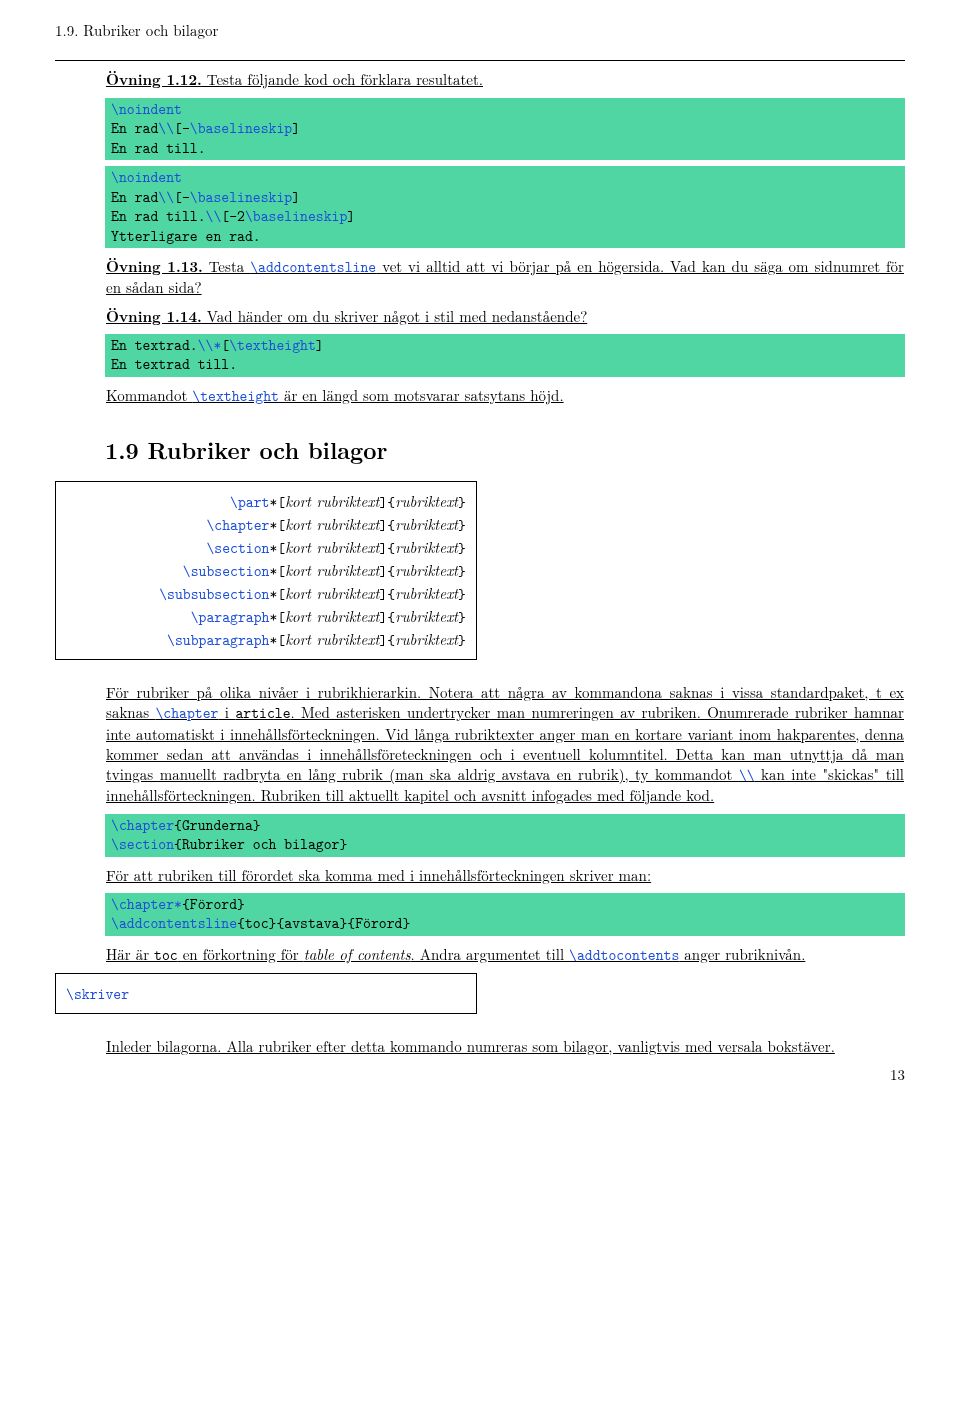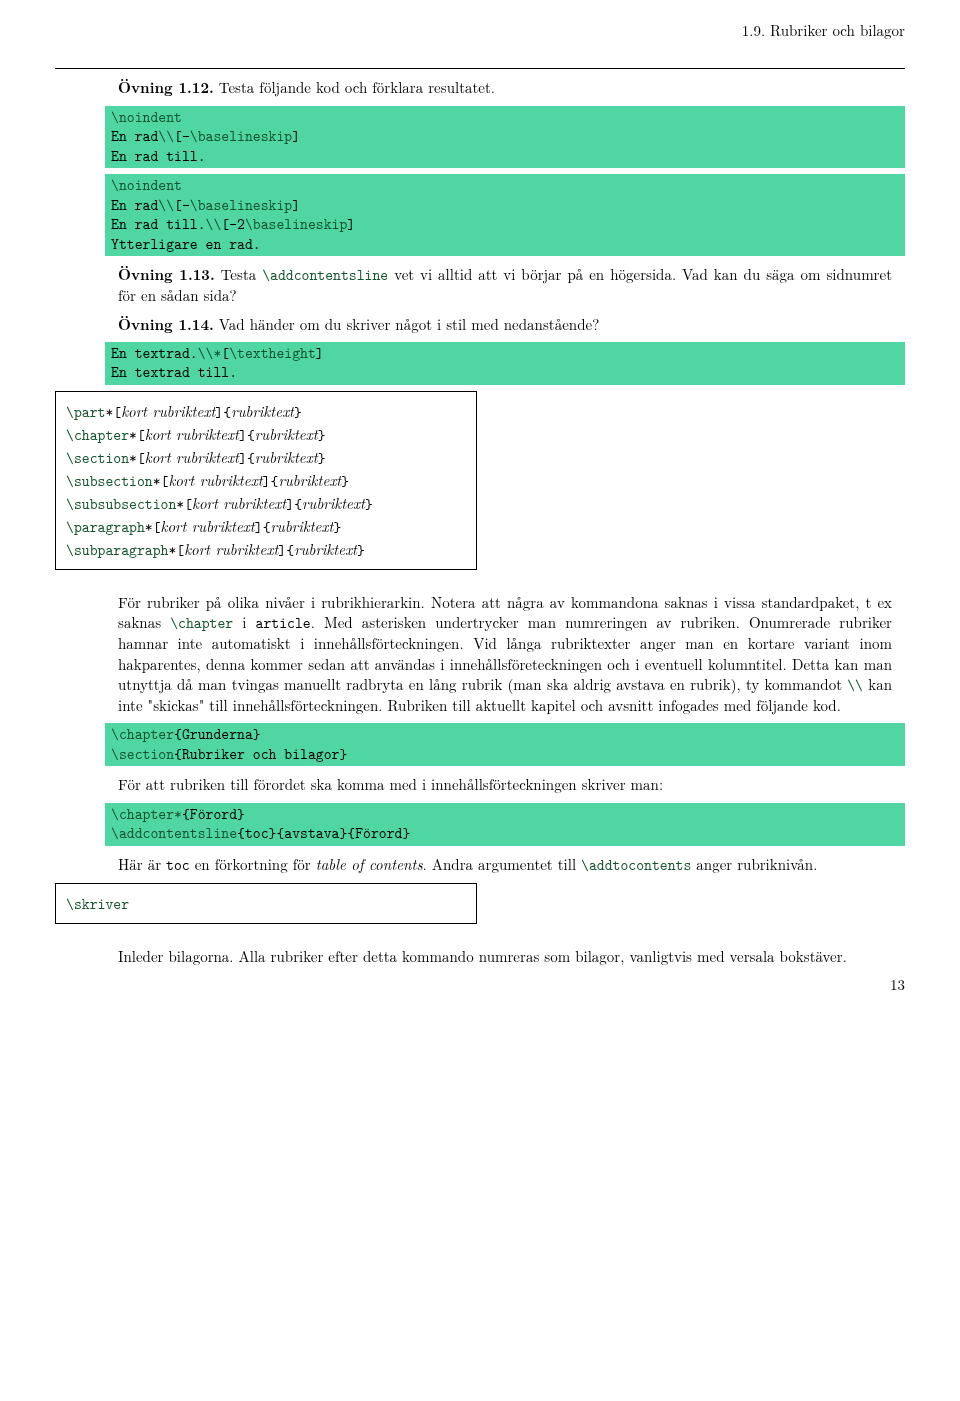--- a/index.html
+++ b/index.html
@@ -11,55 +11,55 @@
     margin: 0;
     padding: 20px 55px 30px 55px;
     width: 960px;
     box-sizing: border-box;
   }
   .header-line {
     border-top: 1px solid #000;
     margin-bottom: 2px;
   }
   .running-head {
-    text-align: right;
+    text-align: left;
     font-size: 15px;
-    margin-bottom: 28px;
+    margin-bottom: 20px;
   }
   .exercise-label {
     font-weight: bold;
   }
   .codeblock {
     background: #4fd6a3;
     font-family: "Latin Modern Mono", "Courier New", monospace;
     font-size: 15px;
     padding: 2px 6px;
     margin: 6px 0;
     line-height: 1.3;
     white-space: pre;
   }
   .tt { font-family: "Latin Modern Mono", "Courier New", monospace; }
-  .cmd { color: #14532d; }
+  .cmd { color: #1d4ed8; }
   .content { margin-left: 50px; }
-  p { margin: 8px 13px; text-align: justify; }
+  p { margin: 8px 1px; text-align: justify; text-decoration: underline; }
   h2.section {
     font-size: 23px;
     font-weight: bold;
     margin: 28px 0 16px 0;
   }
   .syntax-box {
     border: 1px solid #000;
     padding: 8px 10px;
     margin: 0 0 14px 0;
     display: inline-block;
     min-width: 400px;
     font-size: 15px;
     line-height: 1.4;
   }
-  .syntax-box .row { white-space: nowrap; }
+  .syntax-box .row { white-space: nowrap; text-align: right; }
   .it { font-style: italic; }
   .page-num {
     text-align: right;
     font-size: 15px;
   }
 </style>
 </head>
 <body>
 
 
@@ -87,21 +87,25 @@
   <span class="exercise-label">Övning 1.13.</span><span> Testa </span><span class="tt cmd">\addcontentsline</span><span> vet vi alltid att vi börjar på en högersida. Vad kan du säga om sidnumret för en sådan sida?</span>
 </p>
 
 <p>
   <span class="exercise-label">Övning 1.14.</span><span> Vad händer om du skriver något i stil med nedanstående?</span>
 </p>
 
 <div class="codeblock"><span>En textrad.</span><span class="cmd">\\*</span><span>[</span><span class="cmd">\textheight</span><span>]</span>
 <span>En textrad till.</span></div>
 
+<p>
+  <span>Kommandot </span><span class="tt cmd">\textheight</span><span> är en längd som motsvarar satsytans höjd.</span>
+</p>
 
+<h2 class="section">1.9   Rubriker och bilagor</h2>
 
 </div>
 
 <div class="syntax-box" id="syntax-rows"><div class="row"><span class="tt cmd">\part</span><span class="tt">*</span><span class="tt">[</span><span class="it">kort rubriktext</span><span class="tt">]</span><span class="tt">{</span><span class="it">rubriktext</span><span class="tt">}</span></div><div class="row"><span class="tt cmd">\chapter</span><span class="tt">*</span><span class="tt">[</span><span class="it">kort rubriktext</span><span class="tt">]</span><span class="tt">{</span><span class="it">rubriktext</span><span class="tt">}</span></div><div class="row"><span class="tt cmd">\section</span><span class="tt">*</span><span class="tt">[</span><span class="it">kort rubriktext</span><span class="tt">]</span><span class="tt">{</span><span class="it">rubriktext</span><span class="tt">}</span></div><div class="row"><span class="tt cmd">\subsection</span><span class="tt">*</span><span class="tt">[</span><span class="it">kort rubriktext</span><span class="tt">]</span><span class="tt">{</span><span class="it">rubriktext</span><span class="tt">}</span></div><div class="row"><span class="tt cmd">\subsubsection</span><span class="tt">*</span><span class="tt">[</span><span class="it">kort rubriktext</span><span class="tt">]</span><span class="tt">{</span><span class="it">rubriktext</span><span class="tt">}</span></div><div class="row"><span class="tt cmd">\paragraph</span><span class="tt">*</span><span class="tt">[</span><span class="it">kort rubriktext</span><span class="tt">]</span><span class="tt">{</span><span class="it">rubriktext</span><span class="tt">}</span></div><div class="row"><span class="tt cmd">\subparagraph</span><span class="tt">*</span><span class="tt">[</span><span class="it">kort rubriktext</span><span class="tt">]</span><span class="tt">{</span><span class="it">rubriktext</span><span class="tt">}</span></div></div>
 
 <div class="content">
 <p>
   <span>För rubriker på olika nivåer i rubrikhierarkin. Notera att några av kommandona saknas i vissa standardpaket, t ex saknas </span><span class="tt cmd">\chapter</span><span> i </span><span class="tt">article</span><span>. Med asterisken undertrycker man numreringen av rubriken. Onumrerade rubriker hamnar inte automatiskt i innehållsförteckningen. Vid långa rubriktexter anger man en kortare variant inom hakparentes, denna kommer sedan att användas i innehållsföreteckningen och i eventuell kolumntitel. Detta kan man utnyttja då man tvingas manuellt radbryta en lång rubrik (man ska aldrig avstava en rubrik), ty kommandot </span><span class="tt cmd">\\</span><span> kan inte "skickas" till innehållsförteckningen. Rubriken till aktuellt kapitel och avsnitt infogades med följande kod.</span>
 </p>
 

